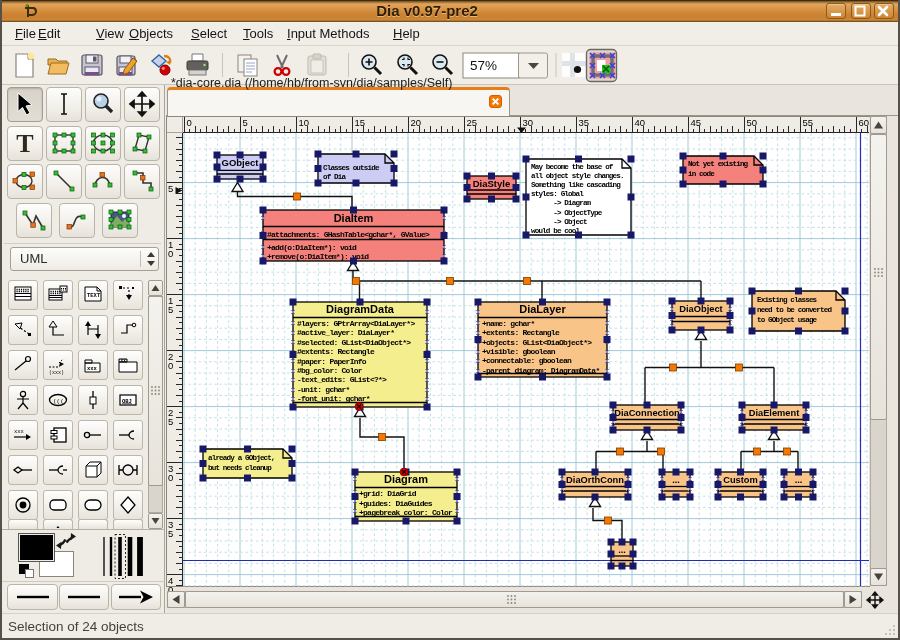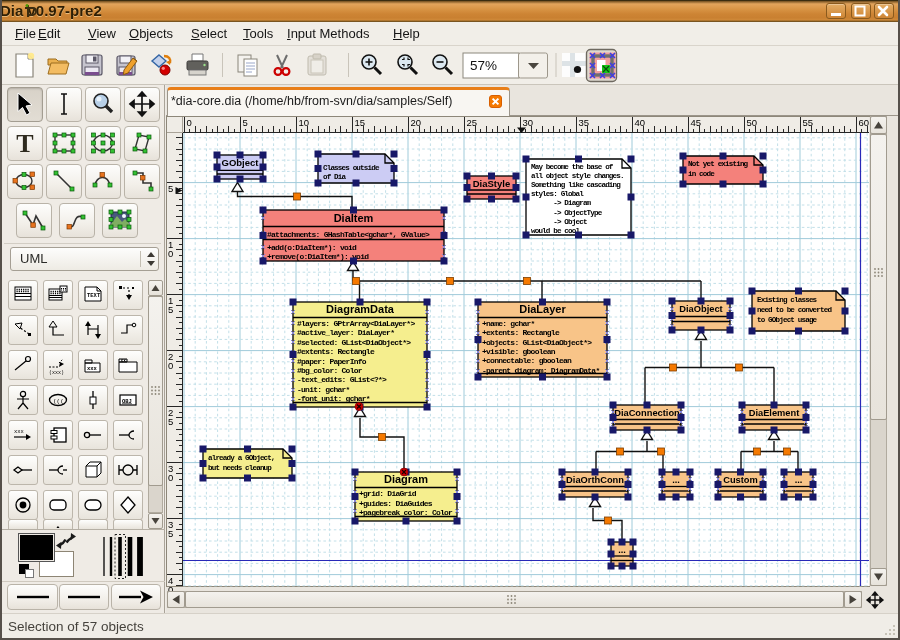--- a/index.html
+++ b/index.html
@@ -1,20 +1,20 @@
 <!DOCTYPE html>
 <html><head><meta charset="utf-8"><style>
 * { margin:0; padding:0; box-sizing:border-box; }
 html,body { width:900px; height:640px; overflow:hidden; }
 body { font-family:"Liberation Sans", sans-serif; background:#efebe5; position:relative; }
 .abs { position:absolute; }
 .titlebar { left:0; top:0; width:900px; height:22px;
   background:linear-gradient(#6e4c1e 0%, #e2a45c 14%, #d89445 38%, #cd8434 62%, #c98031 80%, #cf8938 90%, #5e4417 100%);
   border-top:1px solid #3a2c10; }
-.title { font-size:15px; font-weight:bold; color:#2d1e05; line-height:21px; text-shadow:0 1px 0 rgba(255,230,180,.55); }
+.title { text-align:center; font-size:15px; font-weight:bold; color:#2d1e05; line-height:21px; text-shadow:0 1px 0 rgba(255,230,180,.55); }
 .winbtn { top:3px; width:20px; height:16px; border:1px solid #8a5a1d; border-radius:3px;
   background:linear-gradient(#e5ae66,#cd8434); box-shadow:inset 0 1px 0 rgba(255,255,255,.3); }
 .menubar { left:0; top:22px; width:900px; height:24px; background:#f1eee8; border-bottom:1px solid #d9d4cb; }
 .menu { top:26px; font-size:13px; color:#151515; }
 .toolbar { left:0; top:46px; width:900px; height:39px; background:#f1eee8; border-bottom:1px solid #cac5bb; }
 .leftpanel { left:0; top:85px; width:165px; height:528px; background:#efebe5; border-right:1px solid #a9a398; }
 .tbtn { border:1px solid #b9b3a8; border-radius:4px; background:linear-gradient(#fdfdfc,#f2efe9 60%,#e7e2da); }
 .tbtn.sel { background:linear-gradient(#d8d2c8,#e2ddd4); border-color:#a39d91; box-shadow:inset 0 1px 2px rgba(0,0,0,.18); }
 .pbtn { border:1px solid #bcb6ab; border-radius:3px; background:linear-gradient(#fefefd,#f1eee8 60%,#e8e4dc); }
 .combo { left:10px; top:247px; width:149px; height:24px; border:1px solid #a59f94; border-radius:3px; background:linear-gradient(#fdfdfc,#eeebe4); }
@@ -37,21 +37,21 @@
 <div class="abs winbtn" style="left:874px"></div>
 <svg class="abs" style="left:826px;top:3px" width="70" height="16" viewBox="0 0 70 16">
  <rect x="5" y="10" width="10" height="3" fill="#fff"></rect>
  <rect x="29.5" y="3.5" width="9" height="9" fill="none" stroke="#fff" stroke-width="2"></rect>
  <path d="M53 4l8 8M61 4l-8 8" stroke="#fff" stroke-width="2.6" stroke-linecap="round"></path>
   </svg>
 
 <div class="abs menubar"></div>
 <div class="abs menu" style="left:15px"><u>F</u>ile</div>
 <div class="abs menu" style="left:38px"><u>E</u>dit</div>
-<div class="abs menu" style="left:88px"><u>V</u>iew</div>
+<div class="abs menu" style="left:96px"><u>V</u>iew</div>
 <div class="abs menu" style="left:129px"><u>O</u>bjects</div>
 <div class="abs menu" style="left:191px"><u>S</u>elect</div>
 <div class="abs menu" style="left:243px"><u>T</u>ools</div>
 <div class="abs menu" style="left:287px"><u>I</u>nput Methods</div>
 <div class="abs menu" style="left:393px"><u>H</u>elp</div>
 <div class="abs toolbar"></div>
 <svg class="abs" style="left:0;top:46px" width="900" height="39" viewBox="0 0 900 39">
 <g transform="translate(13,7)">
  <path d="M3 1h12l5 5v18H3z" fill="#fff" stroke="#8a857a" stroke-width="1.2"></path>
  <path d="M15 1l5 5h-5z" fill="#e8e4da" stroke="#8a857a" stroke-width="1"></path>
@@ -475,21 +475,21 @@
 <div class="abs tbtn" style="left:111px;top:584px;width:50px;height:26px"></div>
 <svg class="abs" style="left:7px;top:584px" width="154" height="26" viewBox="0 0 154 26">
     <line x1="10" y1="13" x2="42" y2="13" stroke="#000" stroke-width="2.4"></line>
     <line x1="61" y1="13" x2="93" y2="13" stroke="#000" stroke-width="2.4"></line>
     <line x1="112" y1="13" x2="134" y2="13" stroke="#000" stroke-width="2.4"></line>
     <path d="M146 13l-13-6.5 3.5 6.5-3.5 6.5z" fill="#000"></path>
   </svg>
 <div class="abs notebook"></div>
 <div class="abs" style="left:166px;top:115px;width:734px;height:1px;background:#9b958a"></div>
 <div class="abs tab"></div>
-<div class="abs" style="left:171px;top:94px;font-size:12.5px;color:#1c1c1c">*dia-core.dia (/home/hb/from-svn/dia/samples/Self)</div>
+<div class="abs" style="left:171px;top:76px;font-size:12.5px;color:#1c1c1c">*dia-core.dia (/home/hb/from-svn/dia/samples/Self)</div>
 <svg class="abs" style="left:489px;top:95px" width="13" height="13" viewBox="0 0 13 13">
     <rect x="0.5" y="0.5" width="12" height="12" rx="2.5" fill="#f57900" stroke="#d85f00"></rect>
     <path d="M3.6 3.6l5.8 5.8M9.4 3.6l-5.8 5.8" stroke="#fff" stroke-width="2"></path>
   </svg>
 <div class="abs" style="left:167px;top:117px;width:16px;height:16px;background:#efece6;border-right:1px solid #a9a398;border-bottom:1px solid #a9a398"></div>
 <div class="abs" style="left:166px;top:116px;width:704px;height:471px;border:1px solid #8d8779;border-right:none"></div>
 <svg class="abs" style="left:0;top:0" width="900" height="640" viewBox="0 0 900 640" pointer-events="none">
     <g shape-rendering="crispEdges">
 <rect x="183" y="117" width="686" height="16" fill="#efece6"></rect>
 <line x1="183" y1="132.5" x2="869" y2="132.5" stroke="#262626" stroke-width="1"></line>
@@ -1267,21 +1267,21 @@
     <circle cx="10.0" cy="11.0" r="0.9" fill="#8d8779"></circle>
   </svg>
 <div class="abs scroll" style="left:844px;top:591px;width:18px;height:17px"></div>
 <svg class="abs" style="left:844px;top:591px" width="18" height="17">
     <path d="M12.5 8.5l-7-4.5v9z" fill="#47433c"></path>
   </svg>
 <svg class="abs" style="left:865px;top:590px" width="20" height="20" viewBox="0 0 20 20">
     <path d="M10 2v16M2 10h16M10 2l-2.5 3h5zM10 18l-2.5-3h5zM2 10l3-2.5v5zM18 10l-3-2.5v5z" stroke="#111" stroke-width="1.4" fill="#111"></path>
   </svg>
 <div class="abs statusbar"></div>
-<div class="abs" style="left:8px;top:614px;font-size:13.5px;color:#45423c;line-height:25px">Selection of 57 objects</div>
+<div class="abs" style="left:8px;top:614px;font-size:13.5px;color:#45423c;line-height:25px">Selection of 24 objects</div>
 <svg class="abs" style="left:880px;top:624px" width="16" height="14">
     <circle cx="6" cy="10" r="1" fill="#b9b3a6"></circle>
     <circle cx="10" cy="6" r="1" fill="#b9b3a6"></circle>
     <circle cx="10" cy="10" r="1" fill="#b9b3a6"></circle>
     <circle cx="14" cy="2" r="1" fill="#b9b3a6"></circle>
     <circle cx="14" cy="6" r="1" fill="#b9b3a6"></circle>
     <circle cx="14" cy="10" r="1" fill="#b9b3a6"></circle>
   </svg>
 <div class="abs frame"></div>
 </body></html>

